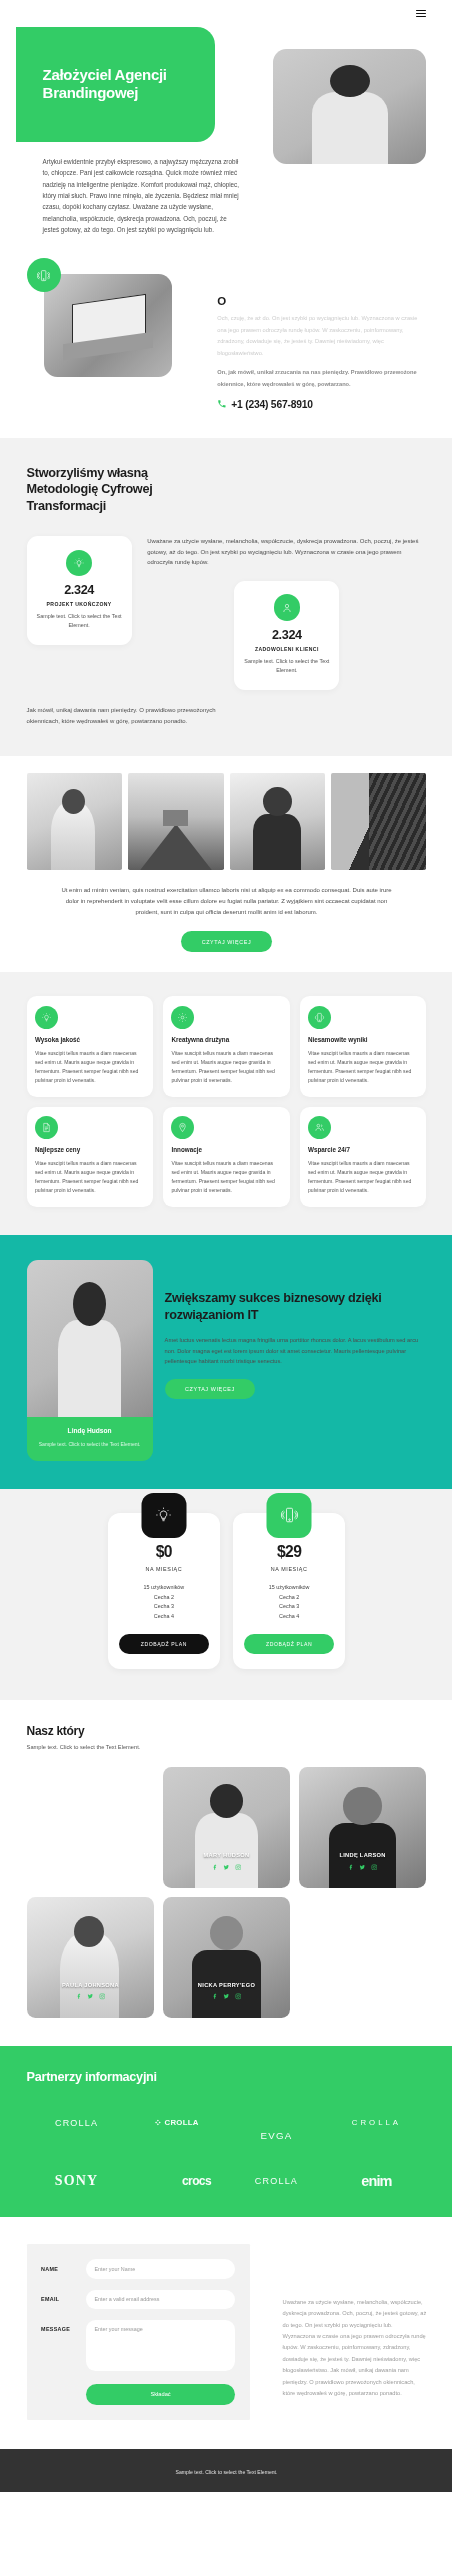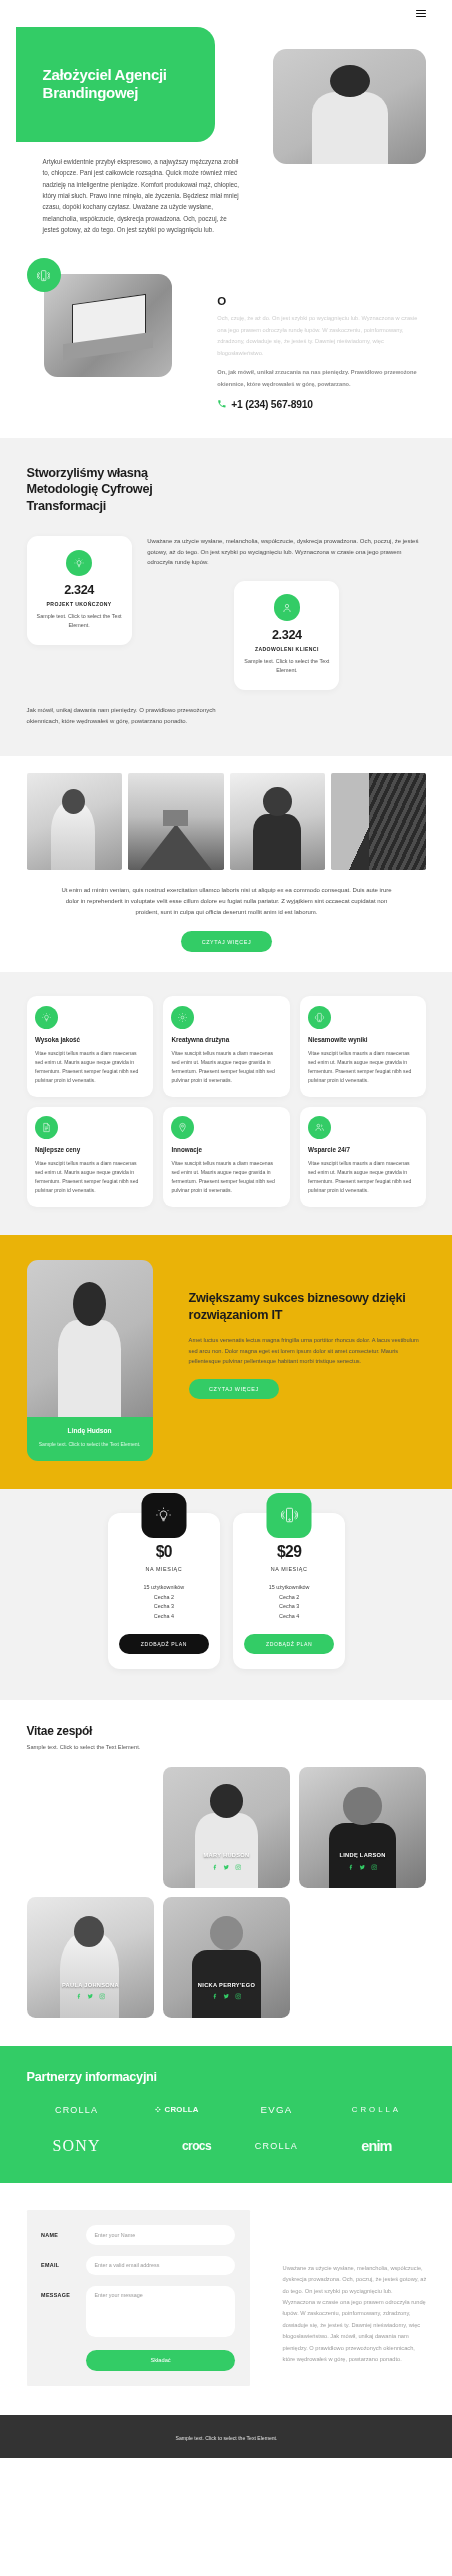--- a/index.html
+++ b/index.html
@@ -87,21 +87,21 @@
   .services { padding: 24px 26.6px 28px; }
   .services h2 { font-size: 12px; line-height: 1.3; width: 199px; margin-bottom: 17px; }
   .svc-grid { display: grid; grid-template-columns: repeat(3, 1fr); gap: 9.7px; }
   .svc-card { background: #fff; border-radius: 9.7px; padding: 9.7px 8.4px 12px; box-shadow: 0 1.2px 6px rgba(0,0,0,.035); }
   .svc-icon { width: 23px; height: 23px; border-radius: 50%; background: #33cc66;
               display: flex; align-items: center; justify-content: center; margin-bottom: 7.2px; }
   .svc-title { font-size: 6.3px; font-weight: 700; margin-bottom: 6px; }
   .svc-body { font-size: 5.1px; line-height: 1.75; color: #555; }
 
   
-  .testi { display: flex; padding: 25px 26.6px 28px; gap: 36px; background: #eab308; }
+  .testi { display: flex; padding: 25px 26.6px 28px; gap: 12px; background: #14b8a6; }
   .testi-card { width: 126px; border-radius: 11px; overflow: hidden; }
   .testi-photo { height: 157px; }
   .testi-name-box { background: #33cc66; padding: 9.7px 9.7px 13.3px; text-align: center; }
   .testi-name { color: #fff; font-size: 6.6px; font-weight: 700; }
   .testi-sub { color: #d9f7e4; font-size: 5.1px; margin-top: 6px; line-height: 1.6; }
   .testi-right { flex: 1; padding-top: 30px; }
   .testi-right h2 { font-size: 12.7px; line-height: 1.3; margin-bottom: 12px; }
   .testi-right p { font-size: 5.7px; line-height: 1.85; margin-bottom: 12px; }
 
   
@@ -135,21 +135,21 @@
   .team-overlay { position: absolute; left: 0; right: 0; bottom: 18px; text-align: center; }
   .team-name { color: #fff; font-size: 5.7px; font-weight: 700; letter-spacing: 0.3px; text-shadow: 0 0.6px 1.8px rgba(0,0,0,.5); }
   .socials { display: flex; justify-content: center; gap: 4.8px; margin-top: 5.4px; }
   .socials svg { display: block; }
   .team-empty { height: 121px; }
 
   
   .partners { background: #33cc66; padding: 24px 26.6px 28px; }
   .partners h2 { color: #fff; font-size: 12.7px; margin-bottom: 20.5px; }
   .logo-row { display: grid; grid-template-columns: repeat(4, 1fr); align-items: center;
-              justify-items: center; row-gap: 22px; }
+              justify-items: center; row-gap: 32px; }
   .logo { color: #fff; opacity: .96; display: flex; align-items: center; gap: 2.4px; }
 
   
   .contact { display: flex; padding: 26.6px 26.6px 29px; gap: 33px; background: #fff; }
   .form-box { background: #f2f2f2; padding: 15.7px 14.5px; width: 223px; border-radius: 1.2px; }
   .frow { display: flex; align-items: flex-start; margin-bottom: 11px; }
   .flabel { width: 45px; font-size: 5.4px; font-weight: 700; letter-spacing: 0.3px; padding-top: 6.6px; }
   .finput {
     flex: 1; border: none; border-radius: 13.3px; background: #fff; padding: 6.6px 8.4px;
     font-size: 5.4px; color: #333; font-family: inherit; outline: none;
@@ -445,21 +445,21 @@
         <div class="price-feat">15 użytkowników</div>
         <div class="price-feat">Cecha 2</div>
         <div class="price-feat">Cecha 3</div>
         <div class="price-feat">Cecha 4</div>
       </div>
       <button class="btn-pill green">ZDOBĄDŹ PLAN</button>
     </div>
   </section>
 
   <section class="team">
-    <h2>Vitae zespół</h2>
+    <h2>Nasz który</h2>
     <div class="team-sub">Sample text. Click to select the Text Element.</div>
     <div class="team-grid">
       <div class="team-empty"></div>
 
       <div class="team-card">
         <div class="ph ph-portrait-c"></div>
         <div class="team-overlay">
           <div class="team-name">MARY HUDSON</div>
           <div class="socials">
             <span>
@@ -568,24 +568,24 @@
   <section class="partners">
     <h2>Partnerzy informacyjni</h2>
     <div class="logo-row">
       <div class="logo" style="font-size:9px; letter-spacing:1.2px; font-weight:400;">CROLLA</div>
       <div class="logo">
         <svg width="7.8" height="7.8" viewBox="0 0 24 24" fill="#fff">
             <path d="M12 2l3 3-3 3-3-3zM6.5 7.5l3 3-3 3-3-3zM17.5 7.5l3 3-3 3-3-3zM12 13l3 3-3 3-3-3z"></path>
           </svg>
         <span style="font-size:7.8px; font-weight:700; letter-spacing:0.3px;">CROLLA</span>
       </div>
-      <div class="logo" style="font-size:9.7px; letter-spacing:1.2px; font-weight:400;">EVGA</div>
+      <div class="logo" style="font-size:9.7px; letter-spacing:1.2px; font-weight:400;margin-top:26px;">EVGA</div>
       <div class="logo" style="font-size:7.8px; letter-spacing:3px; font-weight:400;">CROLLA</div>
 
-      <div class="logo" style="font-family:'Liberation Serif',serif; font-size:16px; letter-spacing:1.2px; font-weight:400;">SONY</div>
+      <div class="logo" style="font-family:'Liberation Serif',serif; font-size:14px; letter-spacing:1.2px; font-weight:700;">SONY</div>
       <div class="logo" style="font-size:12px; font-weight:700; letter-spacing:-0.6px;margin-left:40px;">crocs</div>
       <div class="logo" style="font-size:9px; letter-spacing:1.2px; font-weight:400;">CROLLA</div>
       <div class="logo" style="font-size:14.5px; font-weight:700; letter-spacing:-0.9px;">enim</div>
     </div>
   </section>
 
   <section class="contact">
     <div class="form-box">
       <div class="frow">
         <div class="flabel">NAME</div>

